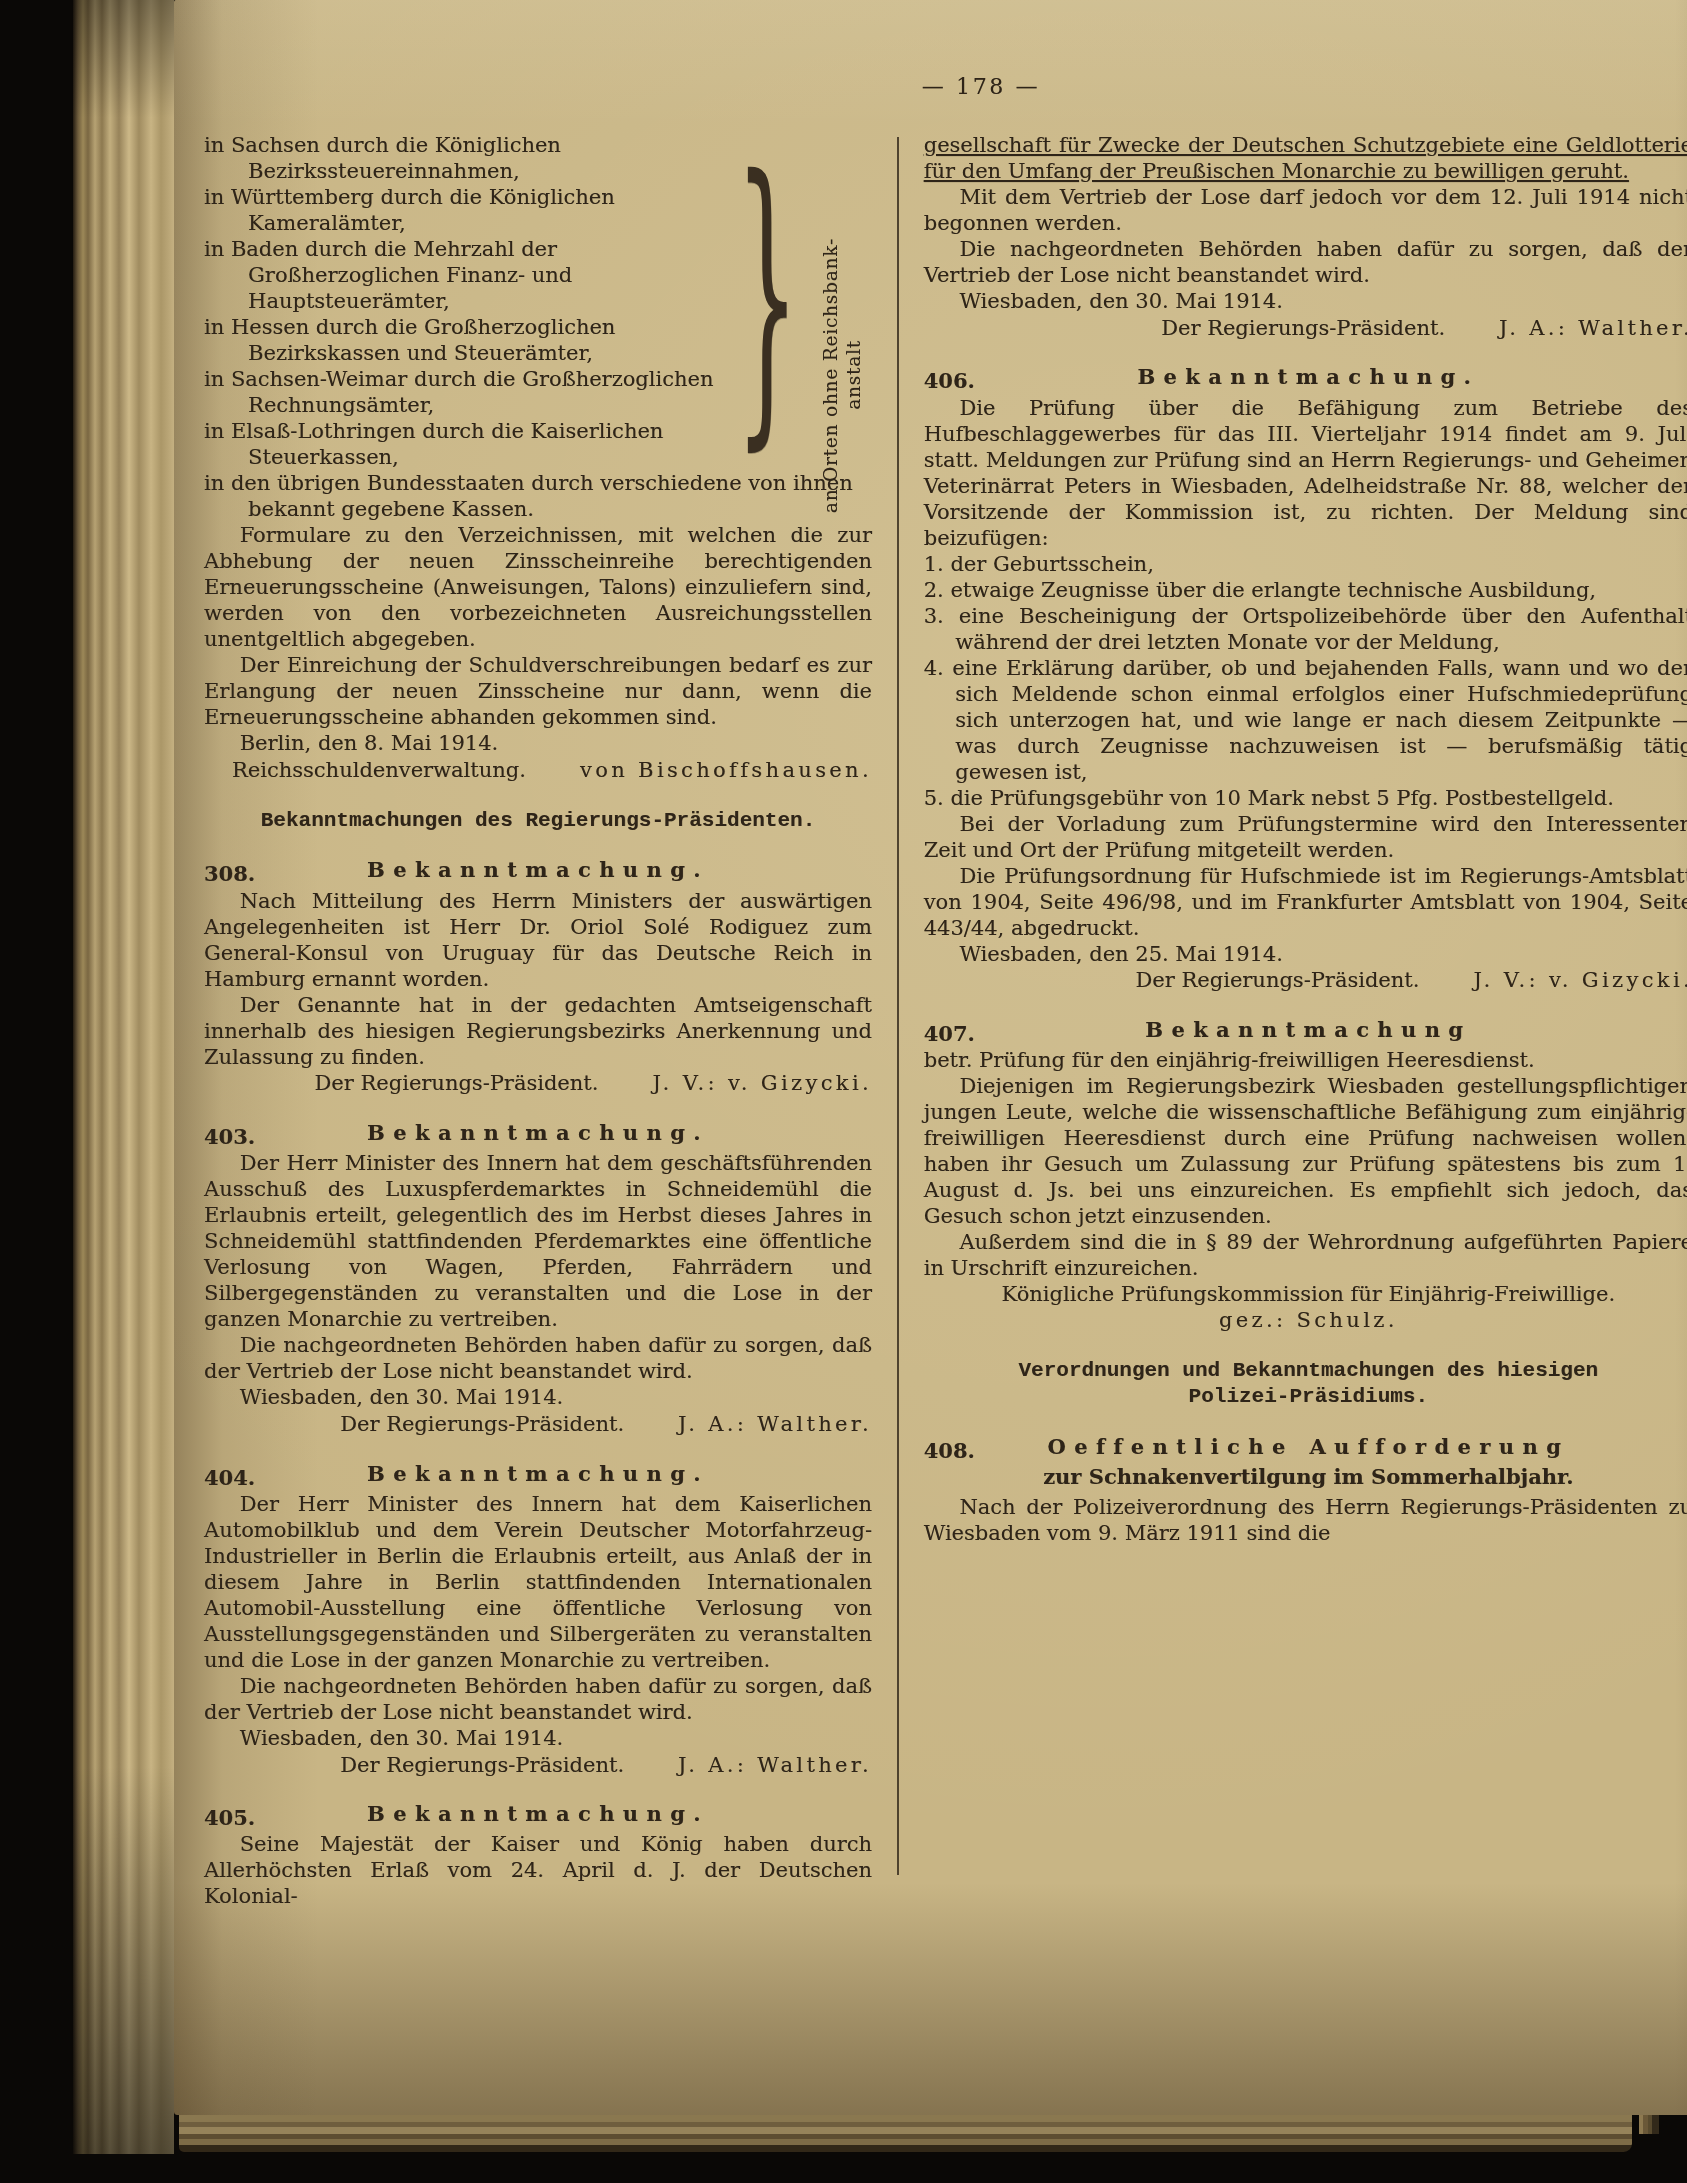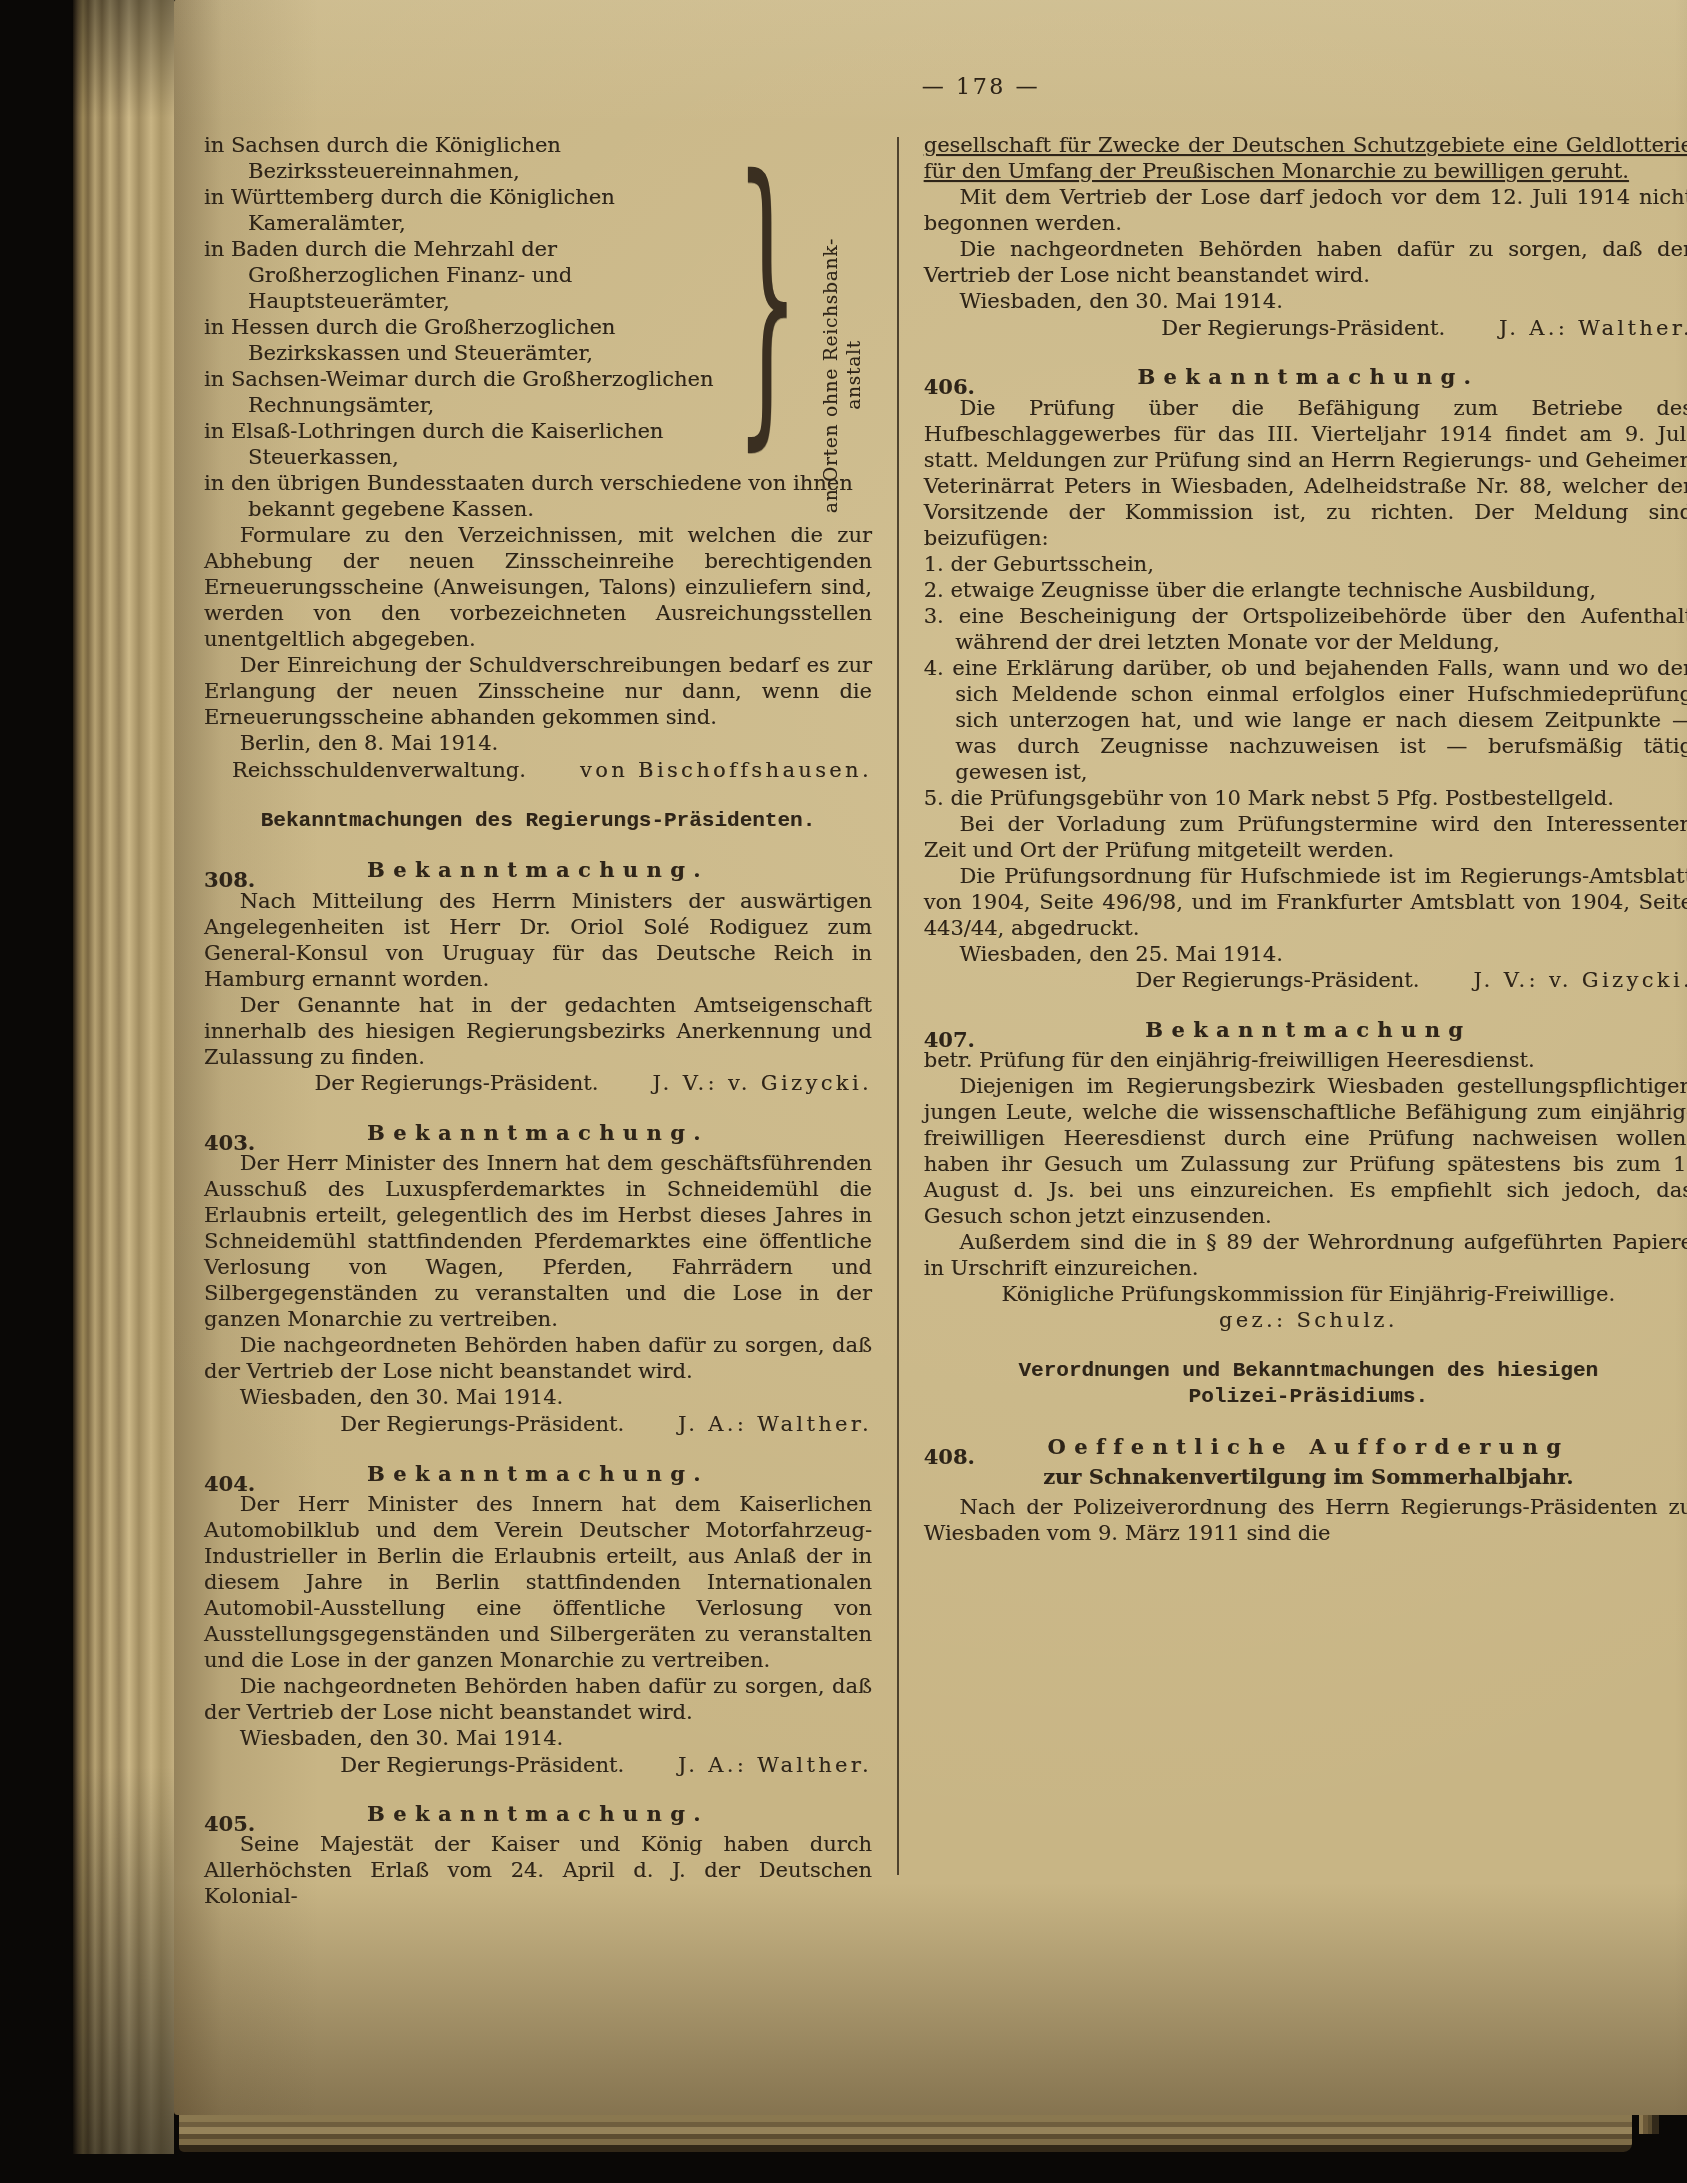--- a/index.html
+++ b/index.html
@@ -74,21 +74,21 @@
   .narrow{margin-right:128px;}
   .date{text-indent:1.7em;}
   .sigline{display:flex;justify-content:flex-end;gap:54px;margin-top:0.8px;}
   .spaced{letter-spacing:.16em;white-space:nowrap;}
   .section-head{
     text-align:center;font-weight:bold;margin:25px 0 1.7px;font-family:Liberation Mono, monospace;
   }
   .section-head span{display:block;}
   .ann{margin-top:23.6px;}
   .ann-head{position:relative;text-align:center;font-weight:bold;margin-bottom:4.2px;}
-  .ann-num{position:absolute;left:0;top:10px;}
+  .ann-num{position:absolute;left:0;top:4px;}
   .ann-title{letter-spacing:.40em;}
   .subtitle{text-indent:0;text-align:left;}
   .subtitle-center{text-align:center;font-weight:bold;margin-bottom:4.2px;}
   .numitem{padding-left:1.5em;text-indent:-1.5em;text-align:justify;}
   .sigcenter{text-align:center;}
 
   
   .dist{position:relative;}
   .brace{
     position:absolute;top:10px;right:73px;

